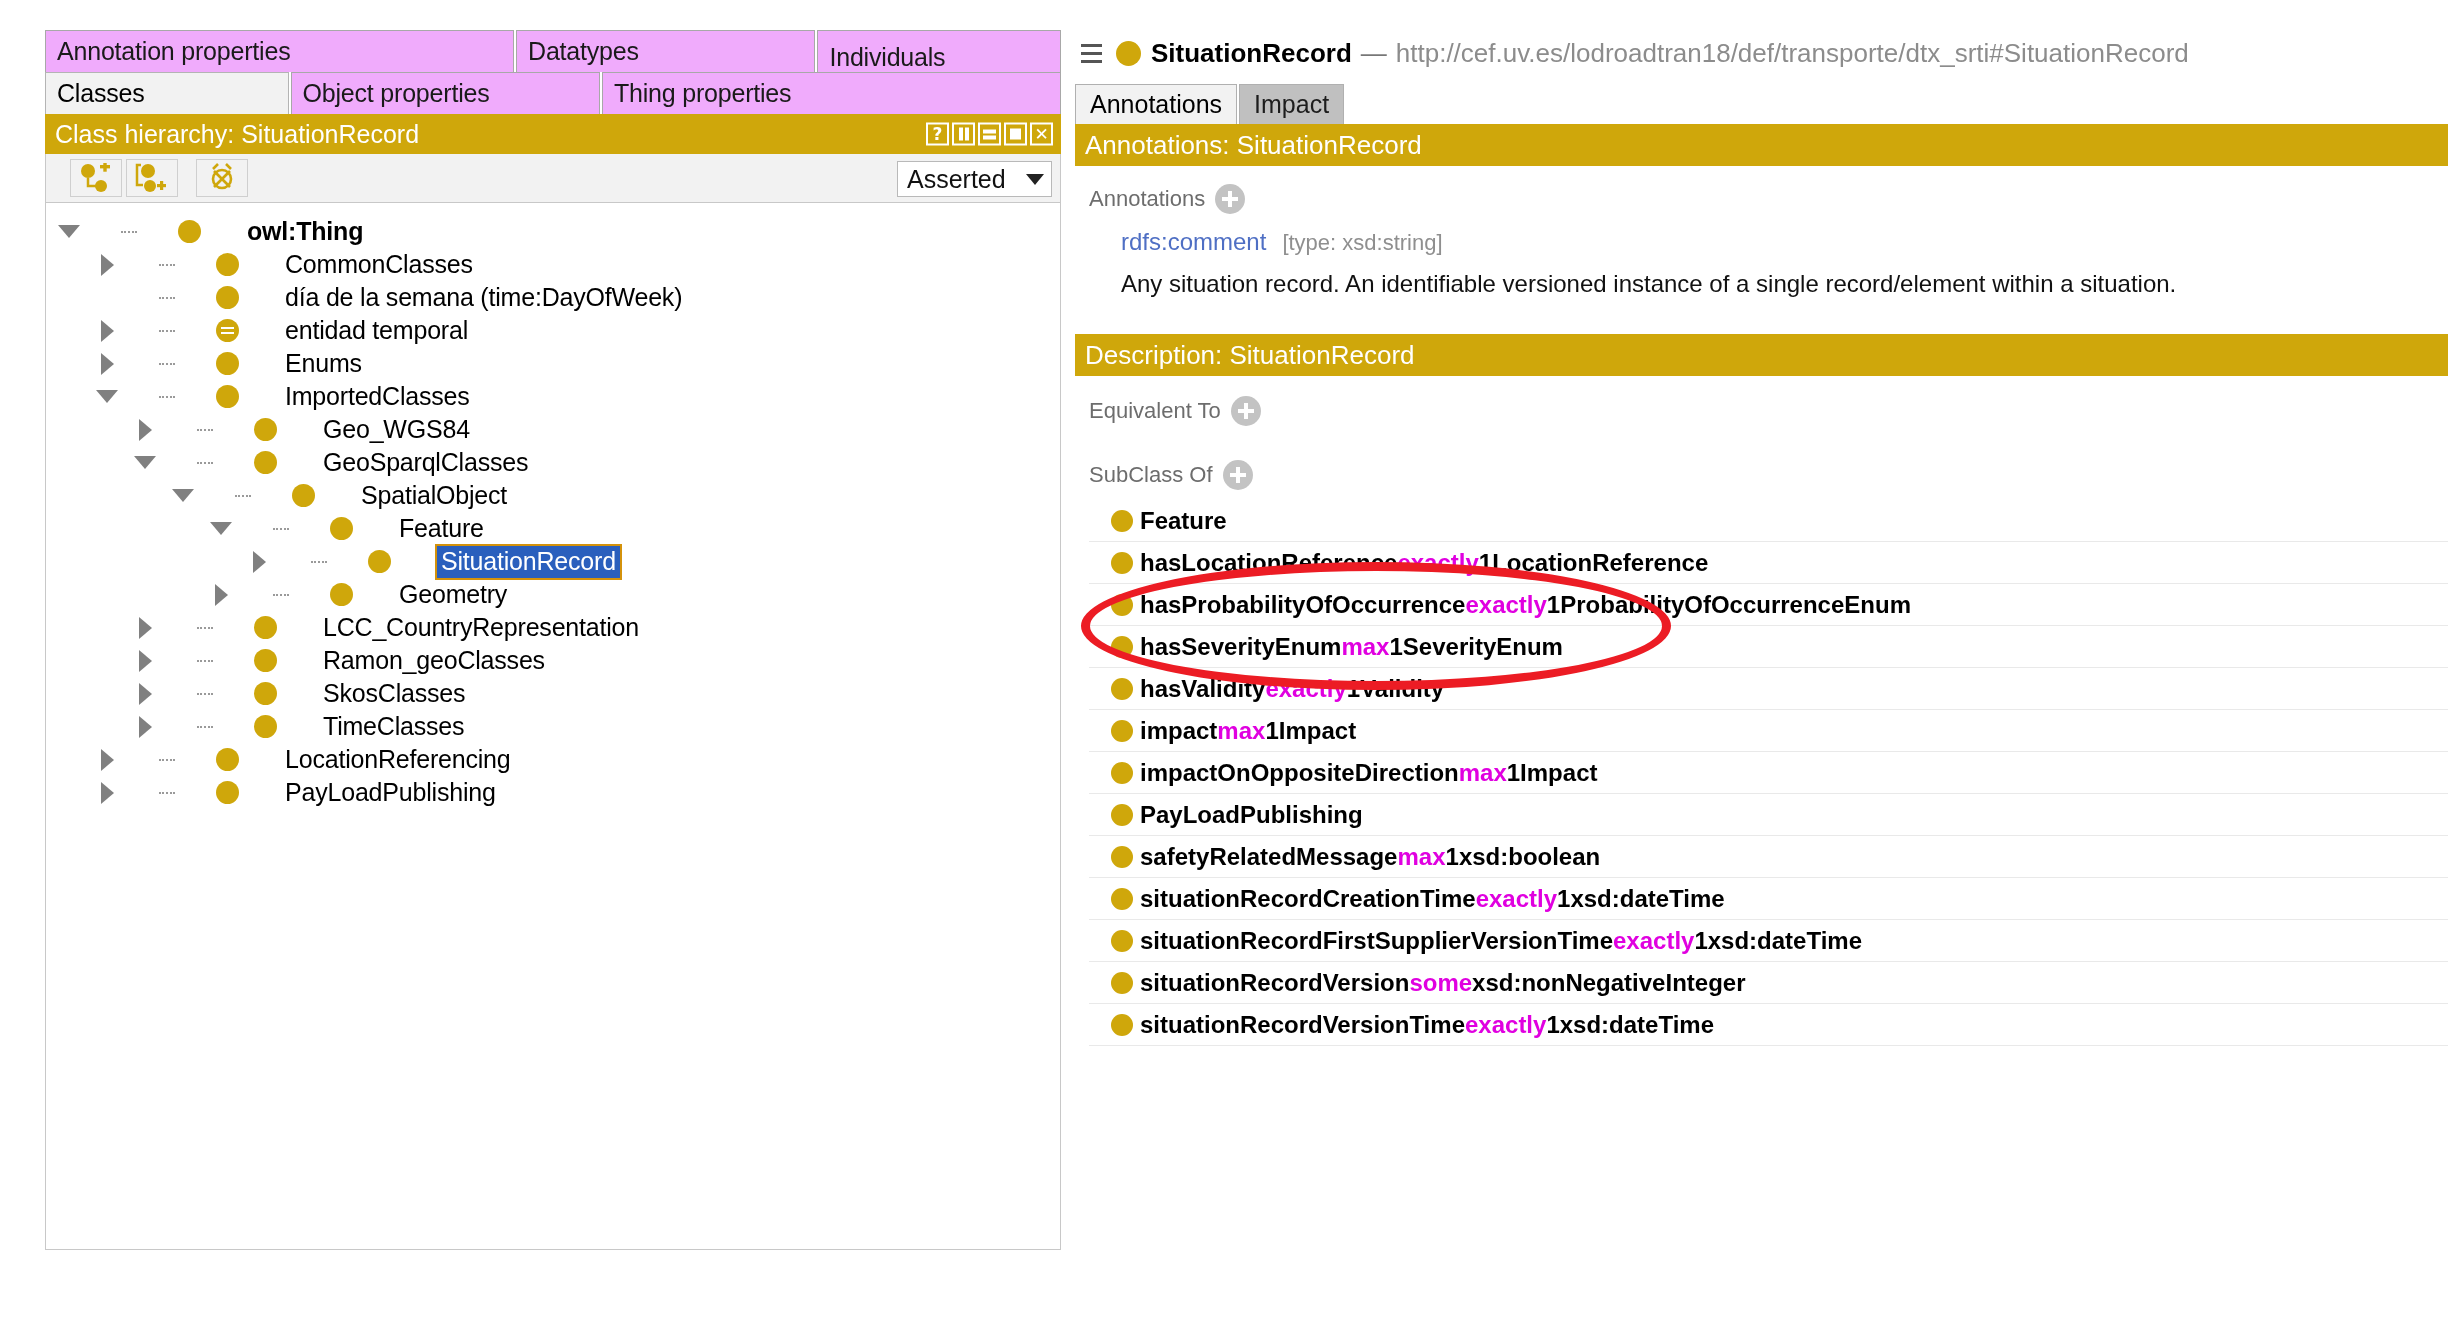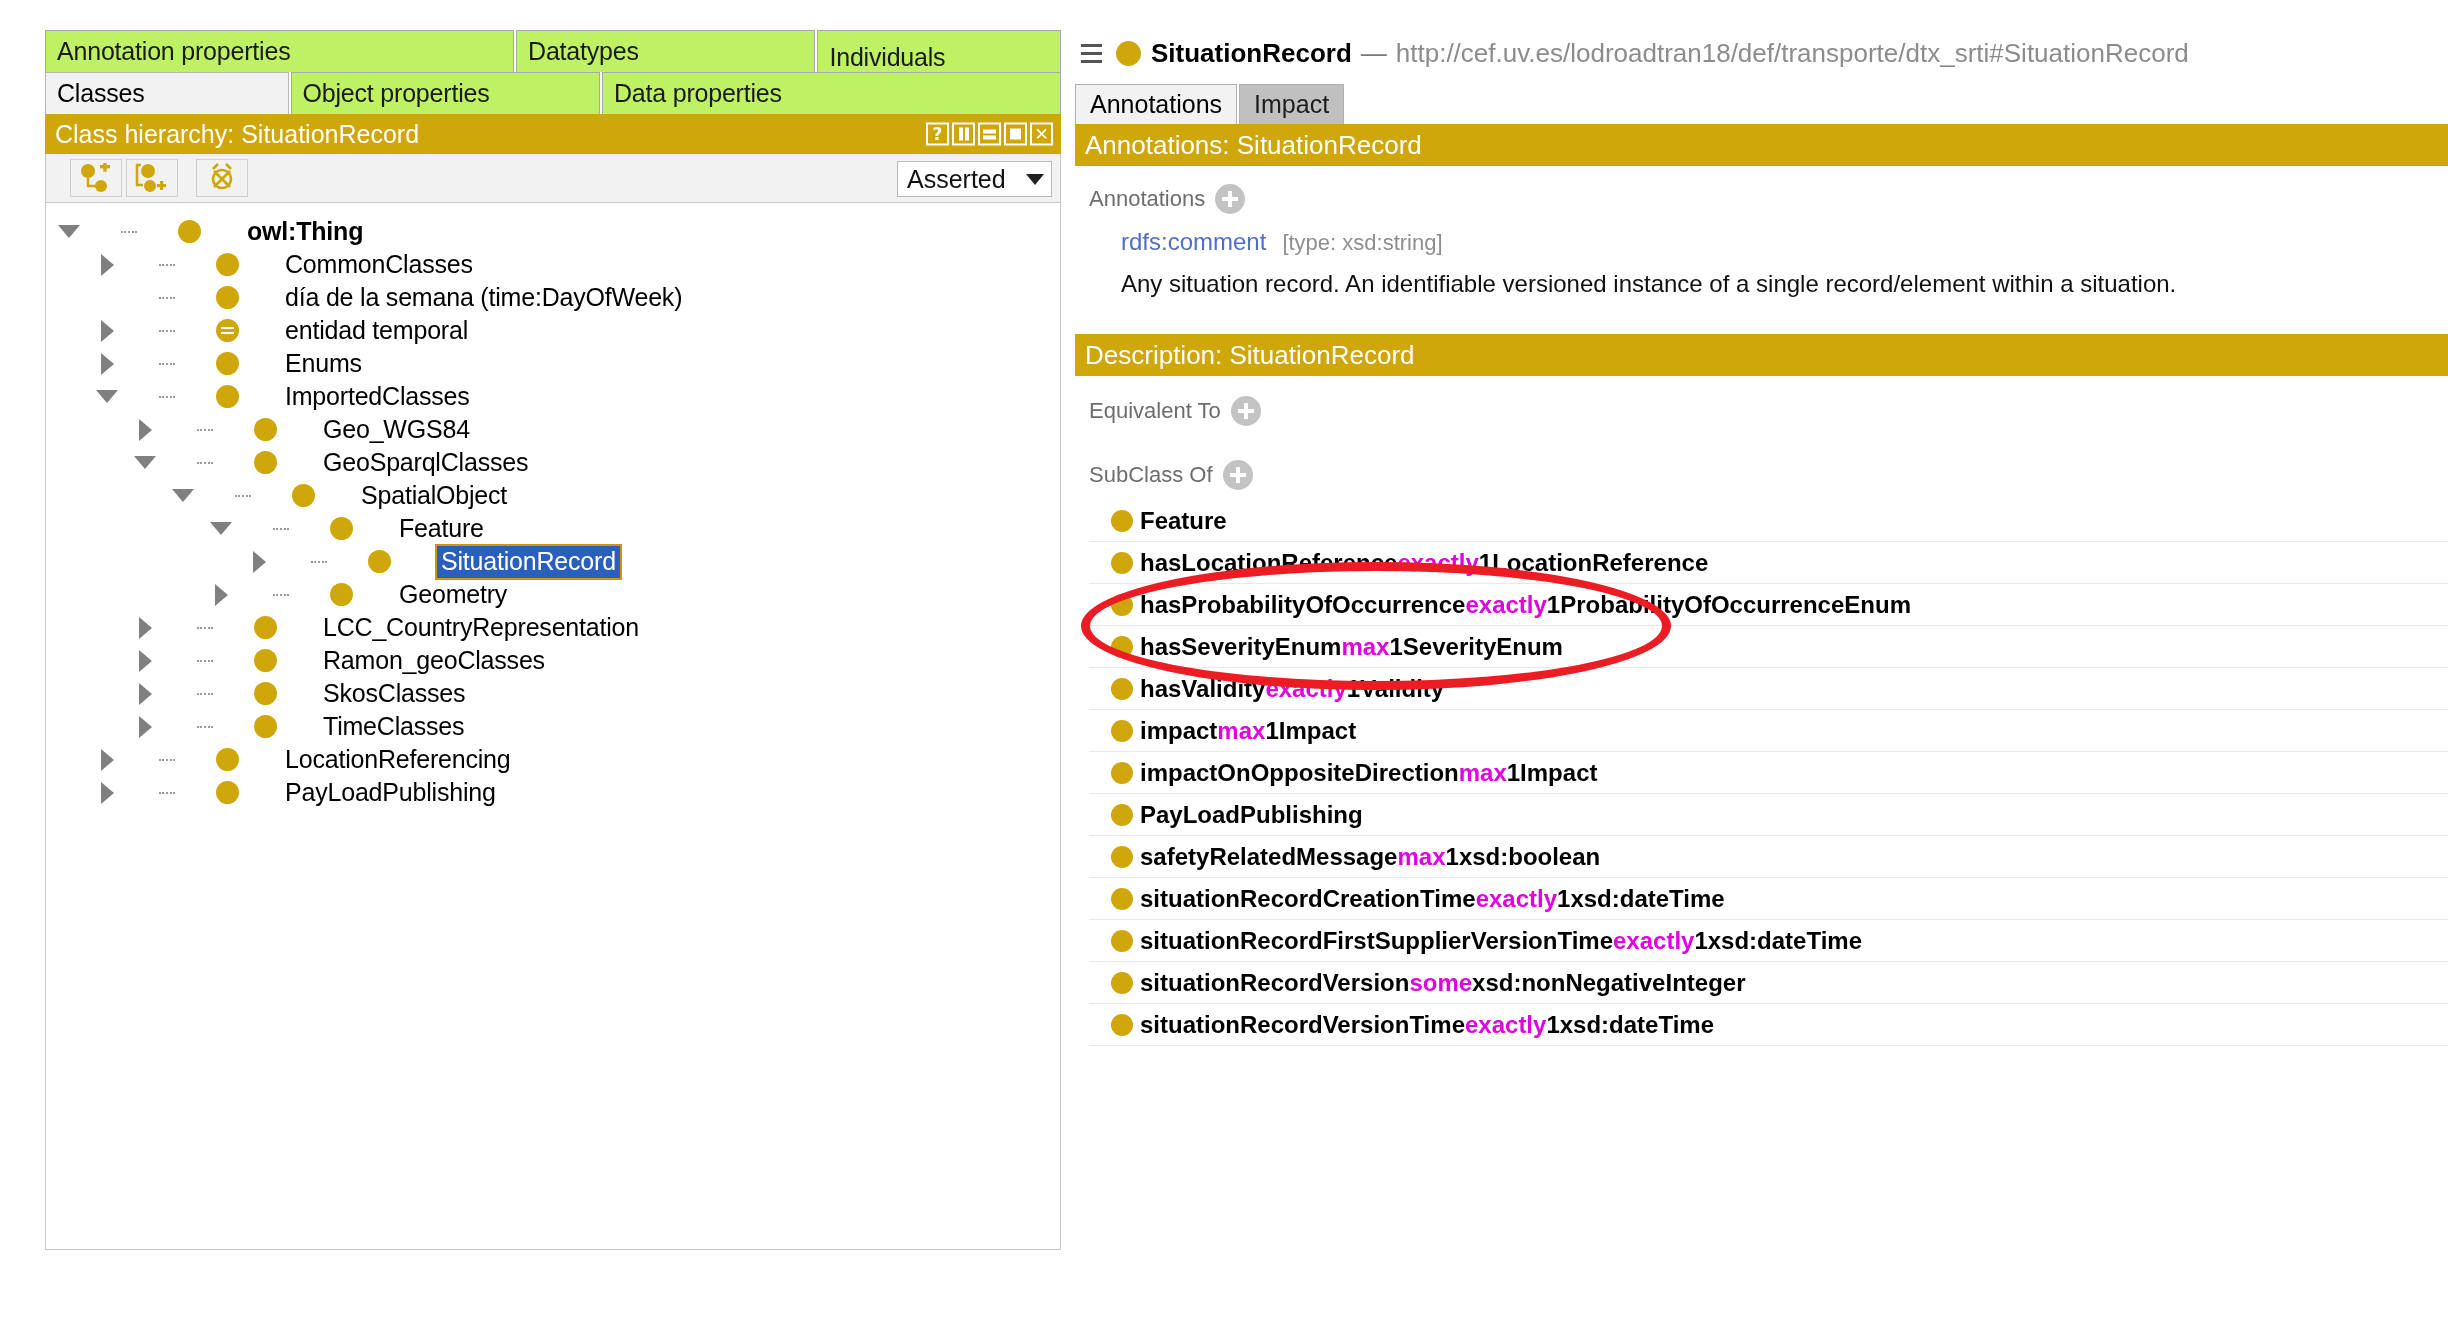--- a/index.html
+++ b/index.html
@@ -29,21 +29,21 @@
   }
 
   
   .tabrow {
     display: flex;
     height: 42px;
     width: 1016px;
   }
   .tabrow.top { margin-bottom: 0; }
   .tab {
-    background: #bef264;
+    background: #f0abfc;
     border: 1px solid #a8a8a8;
     border-bottom: none;
     margin-right: 2px;
     display: flex;
     align-items: center;
     padding-left: 11px;
     font-size: 25px;
     color: #1a1a1a;
     letter-spacing: -0.2px;
     white-space: nowrap;
@@ -341,21 +341,21 @@
     </div>
 
     <div class="tabrow">
       <div class="tab t-classes active">
         <span>Classes</span>
       </div>
       <div class="tab t-objprops">
         <span>Object properties</span>
       </div>
       <div class="tab t-dataprops">
-        <span>Data properties</span>
+        <span>Thing properties</span>
       </div>
     </div>
 
     <div class="section-header" style="width:1016px;">
       <span>Class hierarchy: SituationRecord</span>
       <div class="hdr-icons">
         <div class="hdr-icon">
           <span>?</span>
         </div>
         <div class="hdr-icon">

